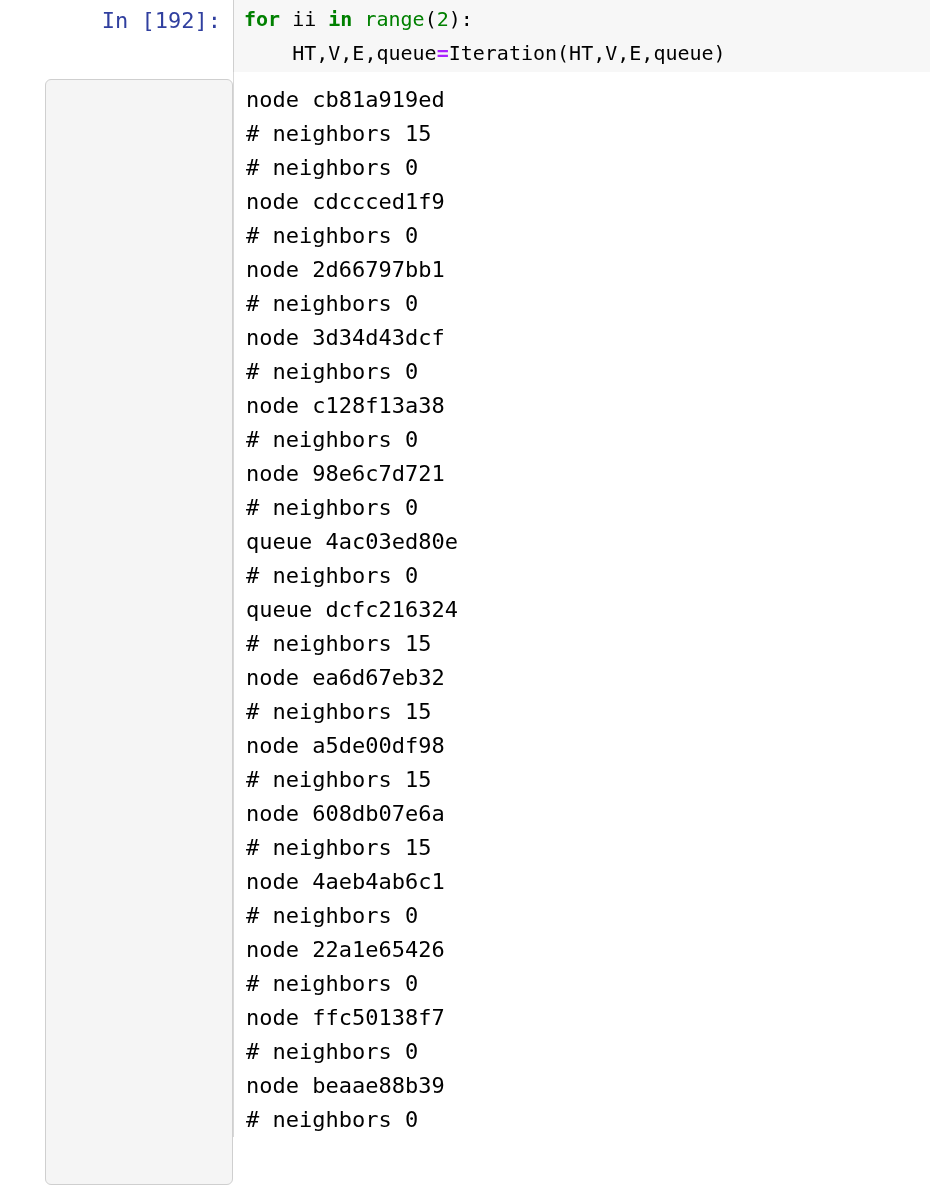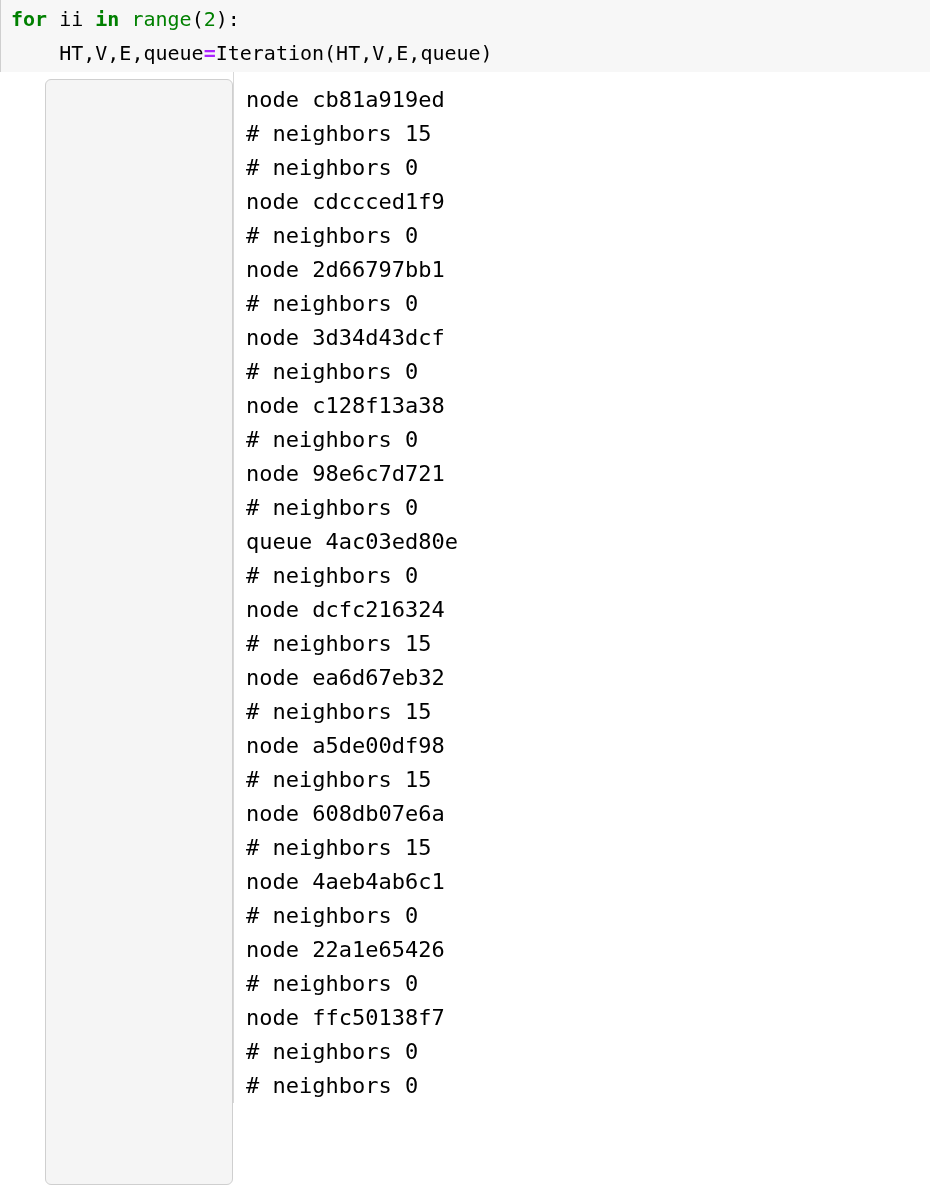--- a/index.html
+++ b/index.html
@@ -102,20 +102,21 @@
     font-size: 22px;
     line-height: 34px;
     color: #000000;
     white-space: pre;
   }
 </style>
 </head>
 <body>
 
 <div class="cell-input-row">
+  <div class="input-prompt">In [192]:</div>
   <div class="input-area">
     <div class="code-line" id="code-l0"><span class="tok-kw">for</span><span class="tok-plain"> ii </span><span class="tok-kw">in</span><span class="tok-plain"> </span><span class="tok-builtin">range</span><span class="tok-plain">(</span><span class="tok-num">2</span><span class="tok-plain">):</span></div>
     <div class="code-line" id="code-l1"><span class="tok-plain">    HT,V,E,queue</span><span class="tok-op">=</span><span class="tok-plain">Iteration(HT,V,E,queue)</span></div>
   </div>
 </div>
 
 <div class="cell-output-row">
   <div class="output-gutter">
     <div class="output-prompt-box"></div>
   </div>
@@ -128,29 +129,30 @@
       <div class="out-line">node 2d66797bb1</div>
       <div class="out-line"># neighbors 0</div>
       <div class="out-line">node 3d34d43dcf</div>
       <div class="out-line"># neighbors 0</div>
       <div class="out-line">node c128f13a38</div>
       <div class="out-line"># neighbors 0</div>
       <div class="out-line">node 98e6c7d721</div>
       <div class="out-line"># neighbors 0</div>
       <div class="out-line">queue 4ac03ed80e</div>
       <div class="out-line"># neighbors 0</div>
-      <div class="out-line">node dcfc216324</div>
+      <div class="out-line">queue dcfc216324</div>
       <div class="out-line"># neighbors 15</div>
       <div class="out-line">node ea6d67eb32</div>
       <div class="out-line"># neighbors 15</div>
       <div class="out-line">node a5de00df98</div>
       <div class="out-line"># neighbors 15</div>
       <div class="out-line">node 608db07e6a</div>
       <div class="out-line"># neighbors 15</div>
       <div class="out-line">node 4aeb4ab6c1</div>
       <div class="out-line"># neighbors 0</div>
       <div class="out-line">node 22a1e65426</div>
       <div class="out-line"># neighbors 0</div>
       <div class="out-line">node ffc50138f7</div>
       <div class="out-line"># neighbors 0</div>
+      <div class="out-line">node beaae88b39</div>
       <div class="out-line"># neighbors 0</div>
     </div>
 </div>
 
 </body></html>

